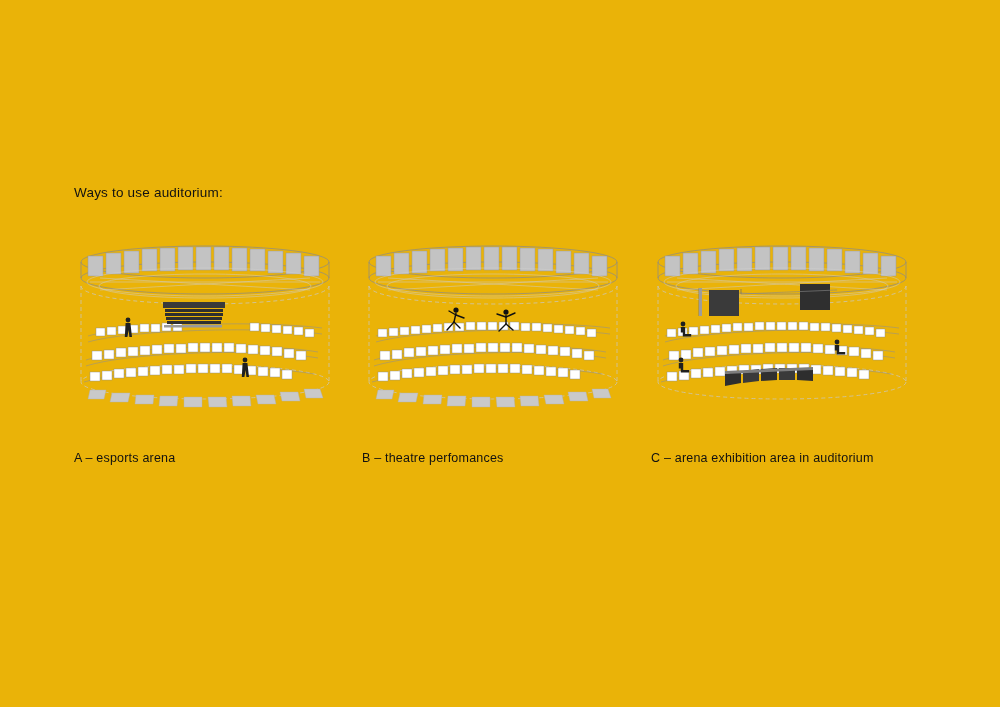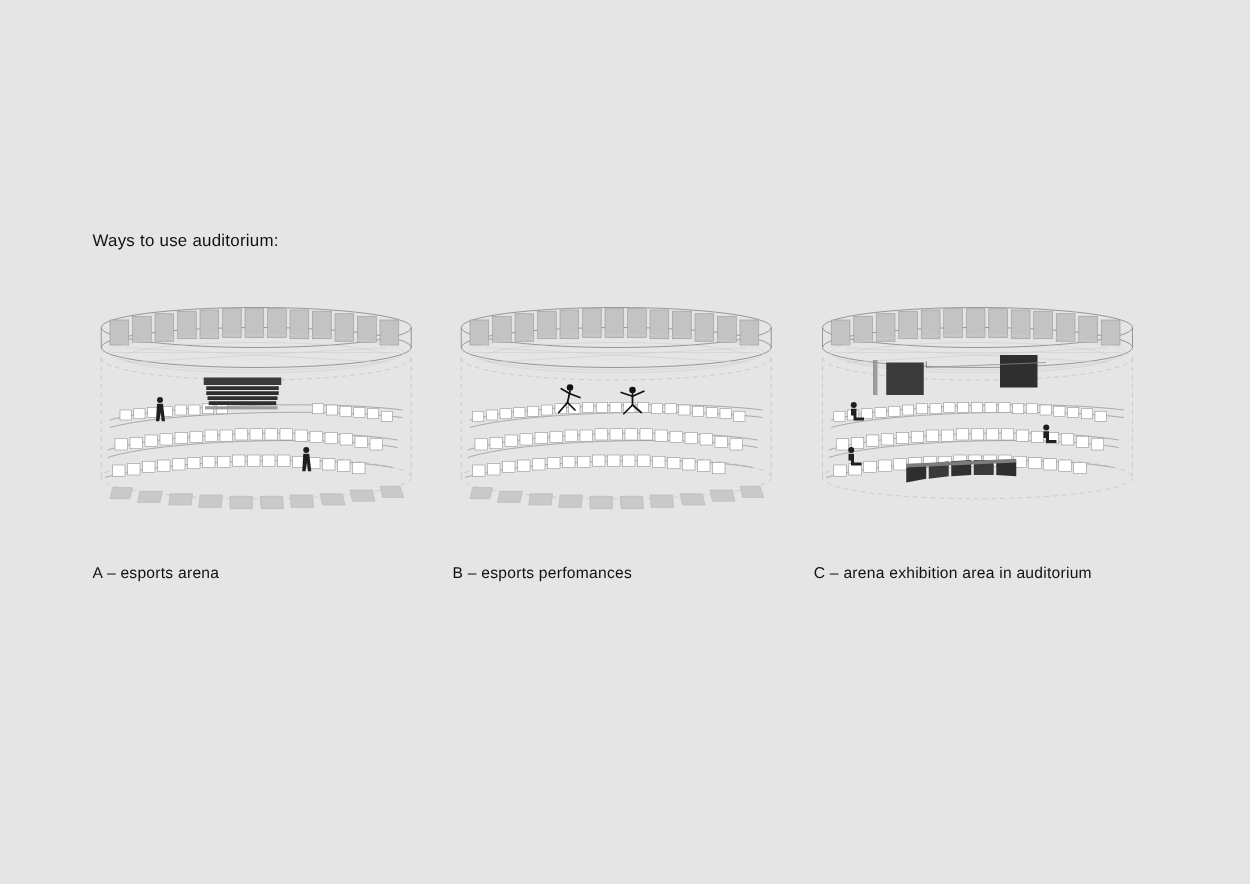--- a/index.html
+++ b/index.html
@@ -11,21 +11,21 @@
     width: 1000px;
     height: 707px;
     position: relative;
     font-family: "Liberation Sans", sans-serif;
     color: #1a1a1a;
     overflow: hidden;
   }
   .page {
     position: absolute;
     inset: 0;
-    background: #e5e5e5;
+    background: #eab308;
   }
   .heading {
     position: absolute;
     left: 74px;
     top: 185px;
     font-size: 13.5px;
     letter-spacing: 0.2px;
     color: #111111;
     white-space: nowrap;
   }
@@ -338,21 +338,21 @@
         </g>
         <g fill="#111111" stroke="#111111" stroke-width="1.4" stroke-linecap="round">
           <circle cx="158" cy="80" r="2.6" stroke="none"></circle>
           <path d="M158 83 L158 92"></path>
           <path d="M158 92 L151 99"></path>
           <path d="M158 92 L165 98"></path>
           <path d="M158 85 L149 82"></path>
           <path d="M158 85 L167 81"></path>
         </g>
       </svg>
-      <div class="caption">B – esports perfomances</div>
+      <div class="caption">B – theatre perfomances</div>
     </div>
 
     <div class="panel panel-c">
       <svg viewBox="0 0 290 190" xmlns="http://www.w3.org/2000/svg">
         <g fill="none" stroke="#8a8a8a" stroke-width="0.7">
           <ellipse cx="145" cy="30" rx="124" ry="16"></ellipse>
           <ellipse cx="145" cy="46" rx="124" ry="16"></ellipse>
           <path d="M21 30 L21 46 M269 30 L269 46"></path>
         </g>
         <g>

